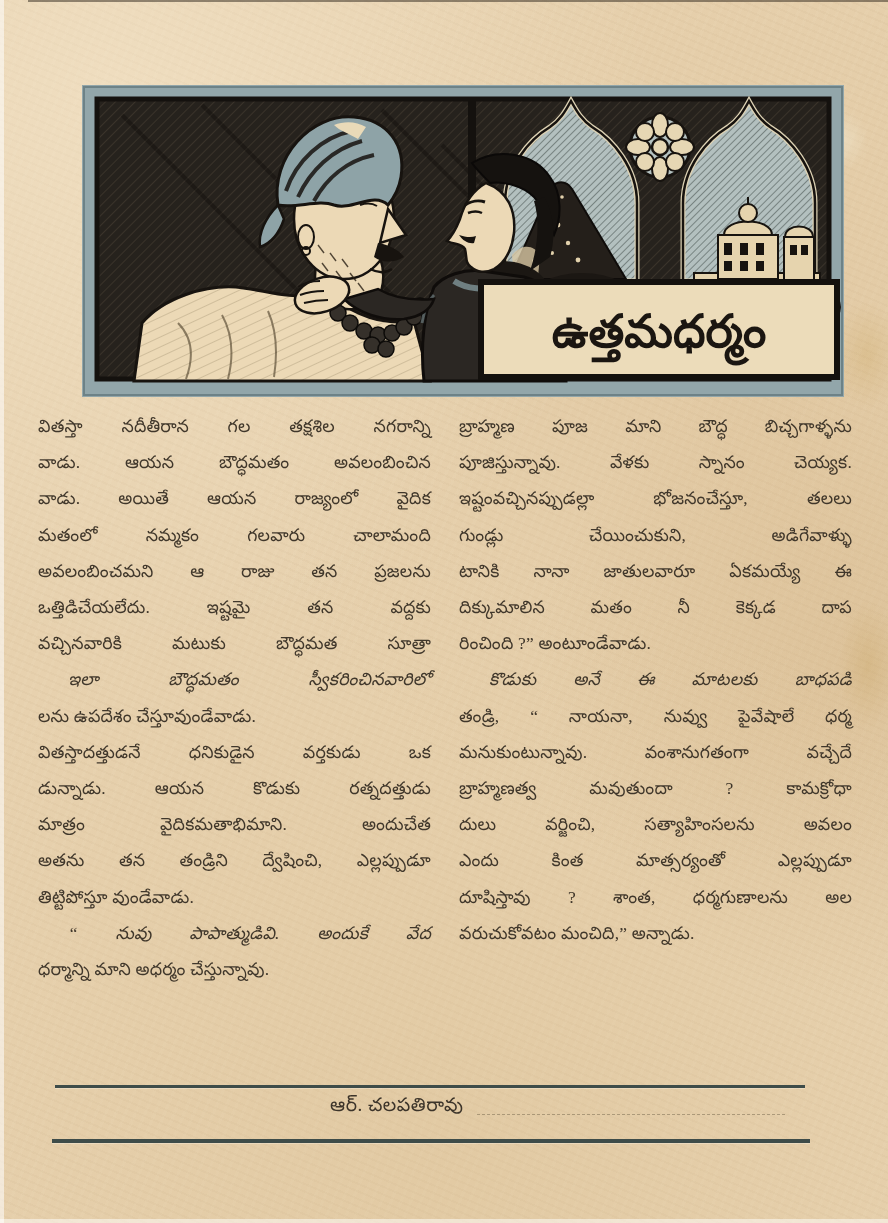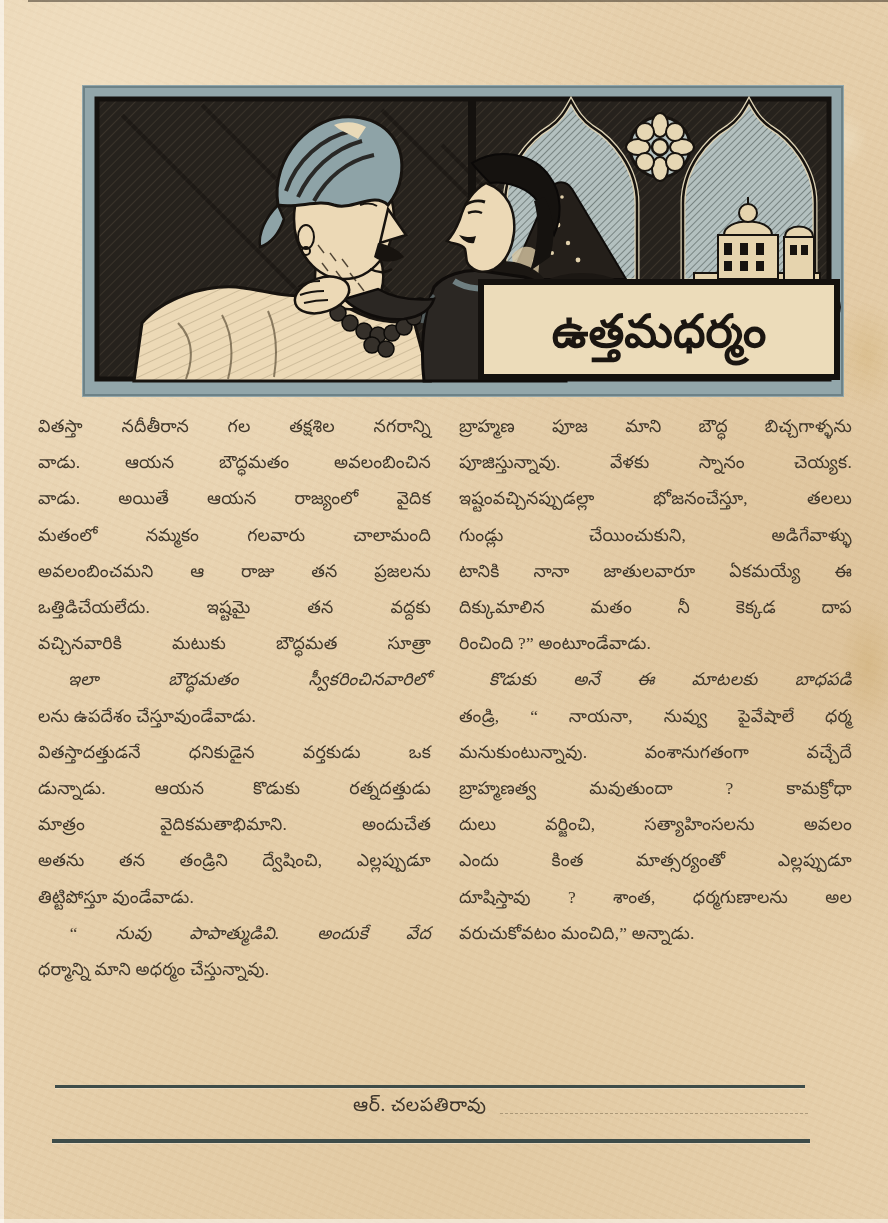--- a/index.html
+++ b/index.html
@@ -27,21 +27,21 @@
 
   .columns{position:absolute;left:38px;top:408px;width:814px;display:flex;gap:28px;}
   .col{width:399px;color:#40372b;font-size:17.5px;line-height:36.2px;letter-spacing:.2px;}
   .tline{text-align:justify;text-align-last:justify;white-space:normal;}
   .tline.pl{text-align-last:left;}
   .tline.ind{text-indent:30px;font-style:italic;}
 
   .footer-rule{position:absolute;height:3px;background:#3e4c49;box-shadow:0 1px 0 rgba(255,255,255,.25);}
   .footer-rule.top{left:55px;top:1085px;width:750px;}
   .footer-rule.bottom{left:52px;top:1139px;width:758px;height:3.5px;}
-  .byline-row{position:absolute;left:63px;top:1094px;width:755px;display:flex;align-items:center;}
+  .byline-row{position:absolute;left:40px;top:1094px;width:755px;display:flex;align-items:flex-end;}
   .byline-pad{width:290px;flex:none;}
   .byline{color:#3c342a;font-size:19px;letter-spacing:.5px;white-space:nowrap;}
   .sig-dots{flex:1;border-bottom:1.5px dashed rgba(105,92,66,.45);margin:0 10px 5px 14px;height:18px;}
 </style>
 </head>
 <body>
 
 <div class="edge-top"></div>
 <div class="edge-left"></div>
 <div class="edge-bottom"></div>

